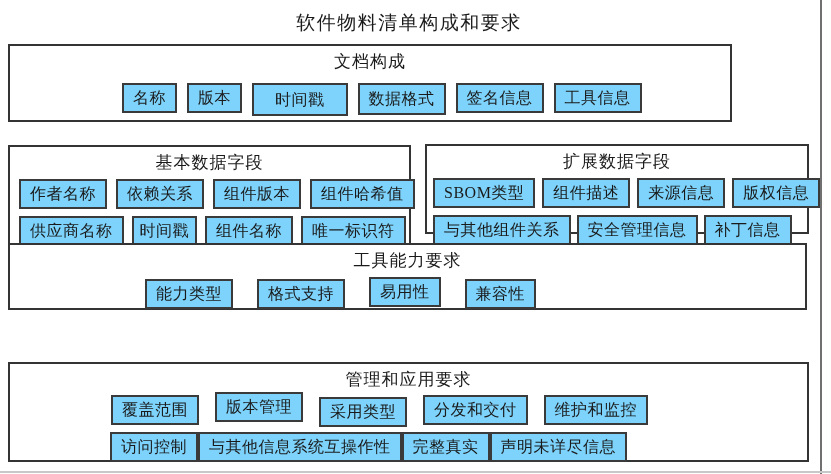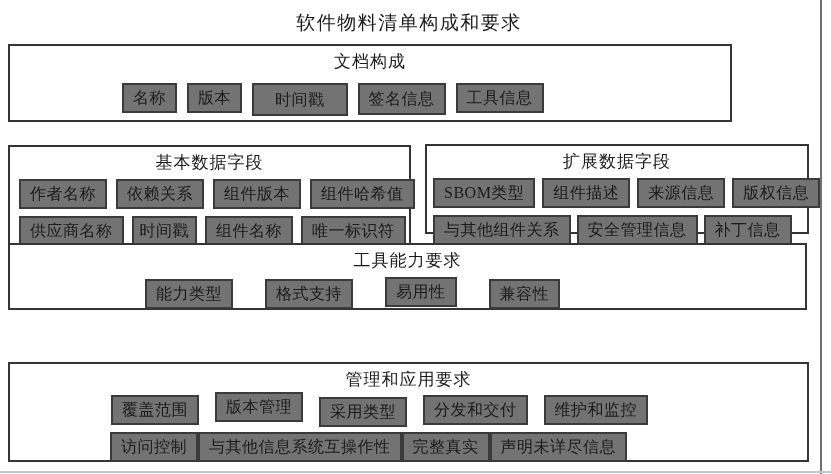--- a/index.html
+++ b/index.html
@@ -17,38 +17,38 @@
 
   .sec {
     position:absolute; box-sizing:border-box;
     border:2px solid #343434; background:#ffffff;
   }
   .sec-title { text-align:center; font-size:17px; margin-top:4px; letter-spacing:1px; }
 
   .rows { display:block; }
   .row { display:flex; align-items:flex-start; }
   .chip {
-    box-sizing:border-box; border:2px solid #3a3a3a; background:#737373;
+    box-sizing:border-box; border:2px solid #3a3a3a; background:#7dd3fc;
     height:30px; line-height:26px; padding:0 9px;
     font-size:16px; white-space:nowrap; letter-spacing:0.5px;
   }
 
   
   .sec-doc   { left:8px;   top:44px;  width:724px; height:78px; }
   .sec-basic { left:8px;   top:145px; width:403px; height:101px; }
   .sec-ext   { left:425px; top:144px; width:384px; height:90px; }
   .sec-tool  { left:8px;   top:243px; width:799px; height:67px; }
   .sec-mgmt  { left:8px;   top:362px; width:801px; height:100px; }
 
   .sec-doc   .row1 { margin:10px 0 0 112px; gap:10px; }
   .sec-basic .row1 { margin:5px  0 0 9px;   gap:9px;  }
   .sec-basic .row2 { margin:7px  0 0 9px;   gap:8px;  }
   .sec-ext   .row1 { margin:5px  0 0 6px;   gap:7px;  }
   .sec-ext   .row2 { margin:7px  0 0 6px;   gap:6px;  }
-  .sec-tool  .row1 { margin:7px  0 0 135px; gap:32px; }
+  .sec-tool  .row1 { margin:7px  0 0 135px; gap:24px; }
   .sec-mgmt  .row1 { margin:4px  0 0 101px; gap:16px; }
   .sec-mgmt  .row2 { margin:7px  0 0 100px; }
 
   
   .sec-doc  .row1 .chip:nth-child(3) { height:33px; line-height:29px; padding:0 21px; }
   .sec-doc  .row1 .chip:nth-child(4) { height:32px; line-height:28px; }
   .sec-basic .row2 .chip:nth-child(2) { padding:0 6px; }
   .sec-tool .row1 .chip:nth-child(3) { transform:translateY(-2px); }
   .sec-mgmt .row1 .chip:nth-child(2) { transform:translateY(-3px); }
   .sec-mgmt .row1 .chip:nth-child(3) { transform:translateY(2px); }
@@ -64,20 +64,21 @@
 
   <div class="diagram-title">软件物料清单构成和要求</div>
 
   <section class="sec sec-doc">
     <div class="sec-title">文档构成</div>
     <div class="rows">
         <div class="row row1">
           <div class="chip">名称</div>
           <div class="chip">版本</div>
           <div class="chip">时间戳</div>
+          <div class="chip">数据格式</div>
           <div class="chip">签名信息</div>
           <div class="chip">工具信息</div>
         </div>
       </div>
   </section>
 
   <section class="sec sec-basic">
     <div class="sec-title">基本数据字段</div>
     <div class="rows">
         <div class="row row1">

